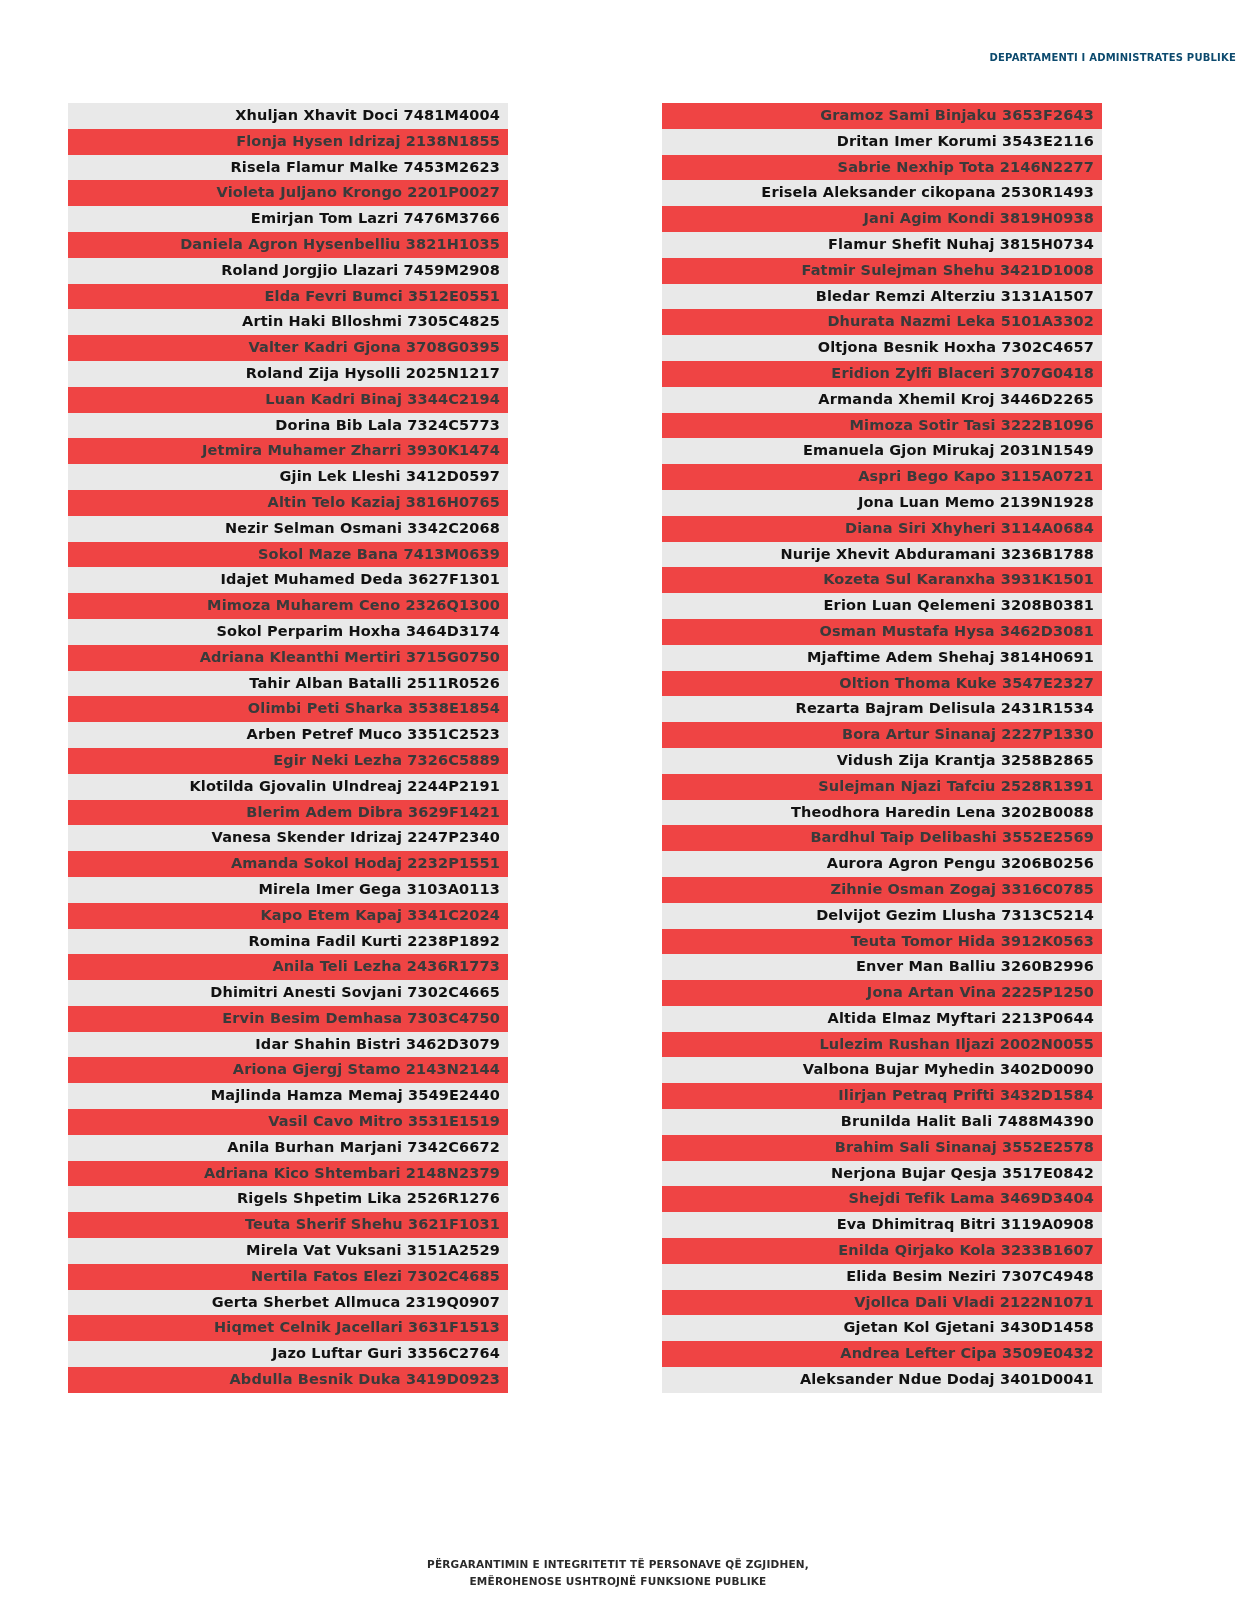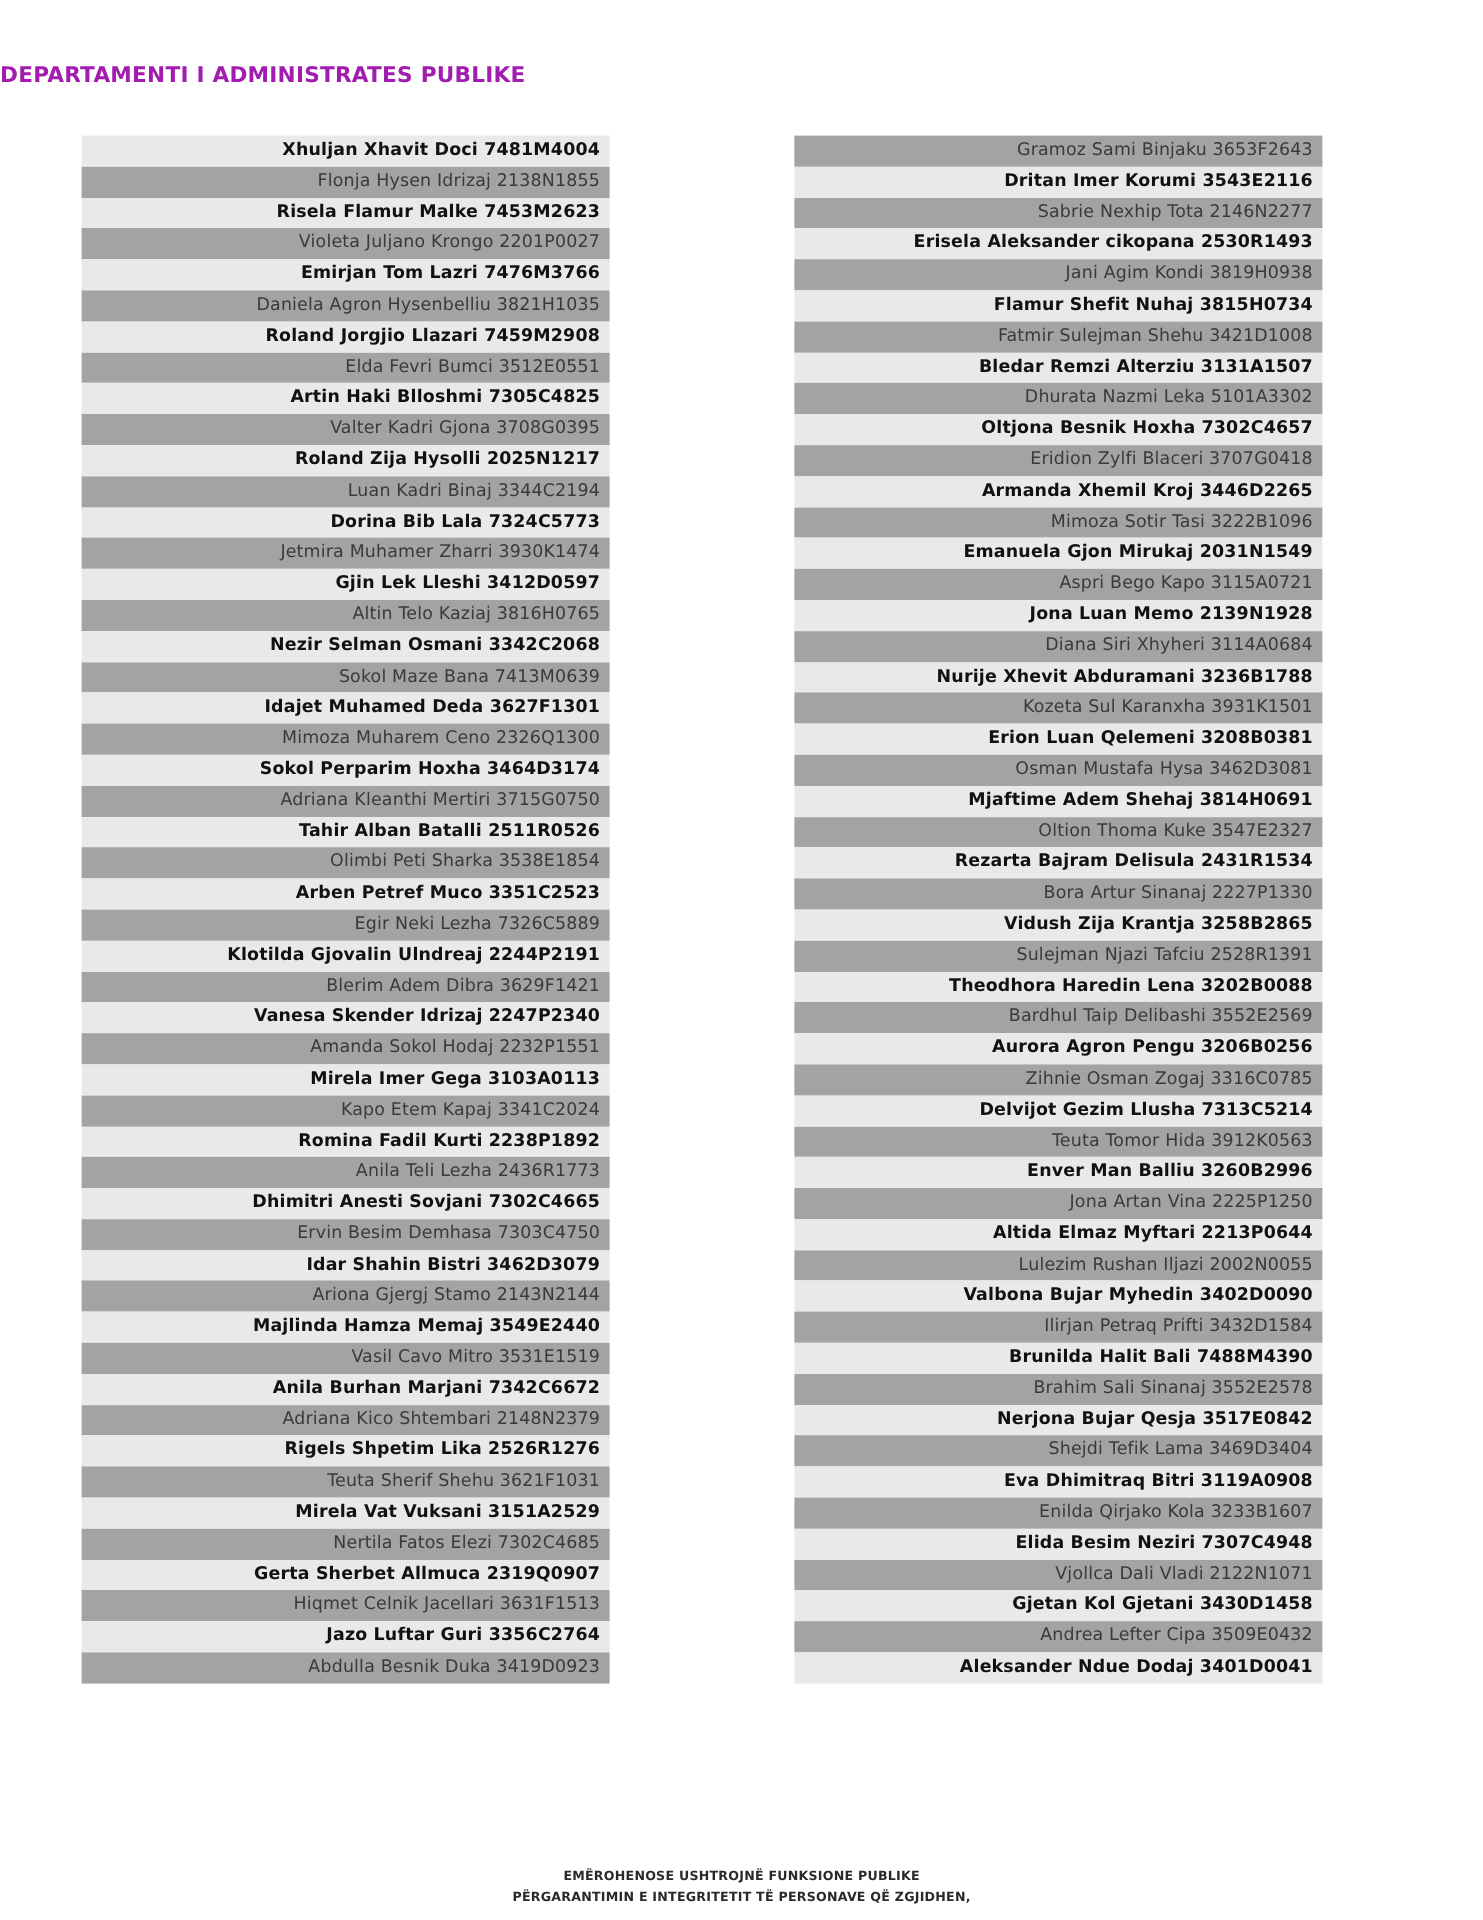--- a/index.html
+++ b/index.html
@@ -16,25 +16,25 @@
     overflow: hidden;
   }
   .page {
     width: 1236px;
     height: 1600px;
     box-sizing: border-box;
     padding: 0;
     position: relative;
   }
   .doc-title {
-    text-align: left;
-    font-size: 18px;
+    text-align: right;
+    font-size: 10px;
     font-weight: bold;
     letter-spacing: 0.2px;
-    color: #a21caf;
+    color: #0c4a6e;
     margin-top: 52px;
     margin-bottom: 0;
     font-family: "DejaVu Sans", sans-serif;
   }
   .columns {
     display: flex;
     justify-content: space-between;
     margin-top: 40px;
     padding-left: 68px;
     padding-right: 134px;
@@ -53,22 +53,22 @@
     white-space: nowrap;
     overflow: hidden;
     letter-spacing: 0.15px;
   }
   .name-row.odd {
     background: #e9e9e9;
     font-weight: bold;
     color: #111111;
   }
   .name-row.even {
-    background: #a3a3a3;
-    font-weight: normal;
+    background: #ef4444;
+    font-weight: bold;
     color: #3a3a3a;
   }
   .footer {
     position: absolute;
     left: 0;
     right: 0;
     bottom: 62px;
     text-align: center;
     font-size: 10.5px;
     font-weight: bold;
@@ -186,17 +186,17 @@
       <div class="name-row even">Enilda Qirjako Kola 3233B1607</div>
       <div class="name-row odd">Elida Besim Neziri 7307C4948</div>
       <div class="name-row even">Vjollca Dali Vladi 2122N1071</div>
       <div class="name-row odd">Gjetan Kol Gjetani 3430D1458</div>
       <div class="name-row even">Andrea Lefter Cipa 3509E0432</div>
       <div class="name-row odd">Aleksander Ndue Dodaj 3401D0041</div>
     </div>
   </div>
 
   <div class="footer">
+    <div>PËRGARANTIMIN E INTEGRITETIT TË PERSONAVE QË ZGJIDHEN,</div>
     <div>EMËROHENOSE USHTROJNË FUNKSIONE PUBLIKE</div>
-    <div>PËRGARANTIMIN E INTEGRITETIT TË PERSONAVE QË ZGJIDHEN,</div>
   </div>
 
 </div>
 
 </body></html>

